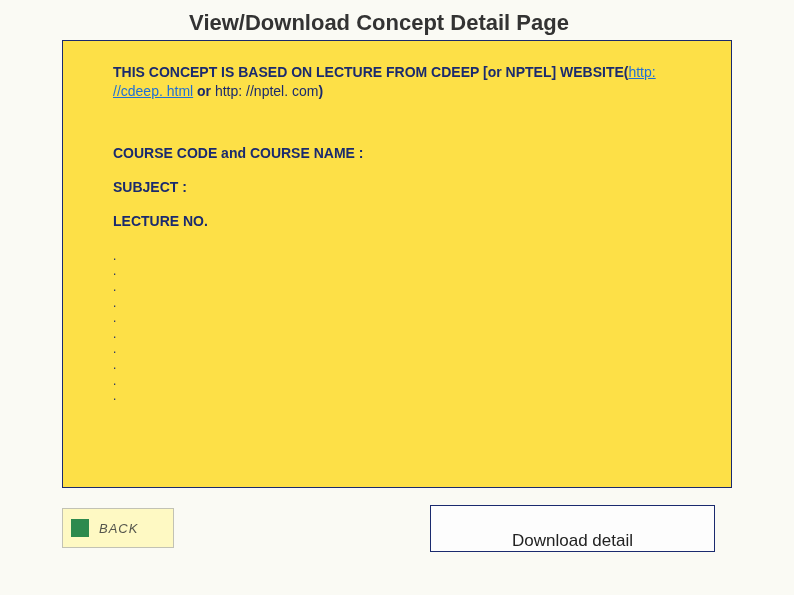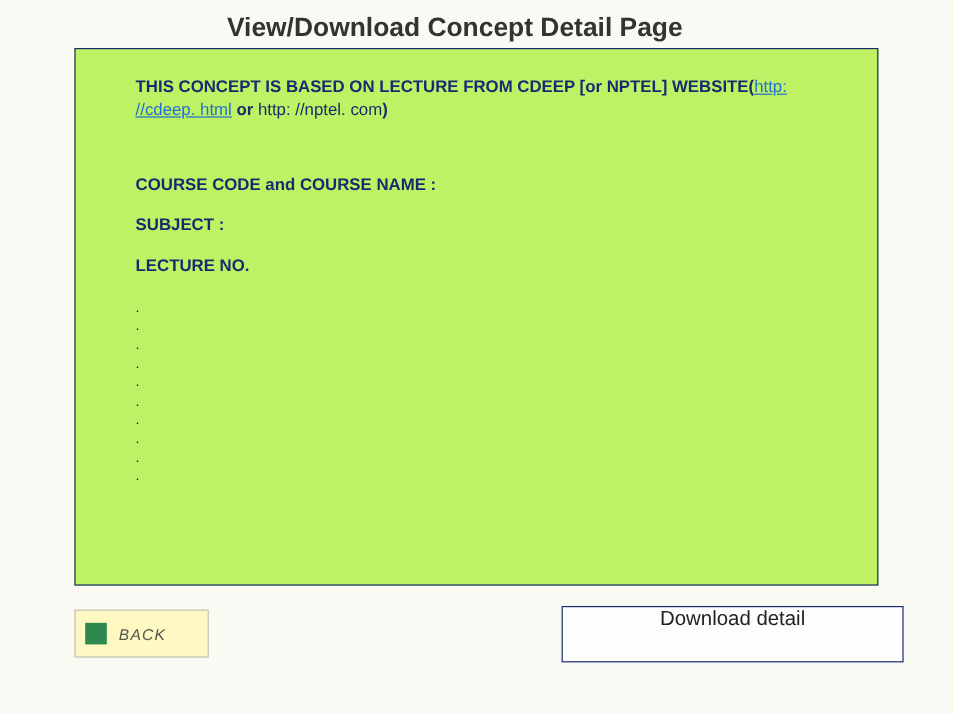--- a/index.html
+++ b/index.html
@@ -19,21 +19,21 @@
     font-size: 22px;
     font-weight: bold;
     color: #333;
   }
   .main-box {
     position: absolute;
     left: 62px;
     top: 40px;
     width: 670px;
     height: 448px;
-    background: #bef264;
+    background: #fde047;
     border: 1px solid #1a2a6e;
     padding: 22px 50px 20px 50px;
   }
   .intro-line {
     font-size: 14px;
     font-weight: bold;
     color: #1a2a6e;
     line-height: 1.35;
   }
   .intro-line a {
@@ -82,28 +82,28 @@
     margin-right: 10px;
   }
   .back-btn .lbl {
     font-family: Verdana, Arial, sans-serif;
     font-size: 13px;
     color: #55564d;
     letter-spacing: 1px;
   }
   .download-box {
     position: absolute;
-    left: 468px;
+    left: 430px;
     top: 505px;
     width: 285px;
     height: 47px;
     background: #fdfdfd;
     border: 1px solid #1a2a6e;
     display: flex;
-    align-items: flex-start;
+    align-items: flex-end;
     justify-content: center;
     font-size: 17px;
     color: #222;
     cursor: pointer;
   }
 </style>
 </head>
 <body>
 
 <div class="title">View/Download Concept Detail Page</div>

